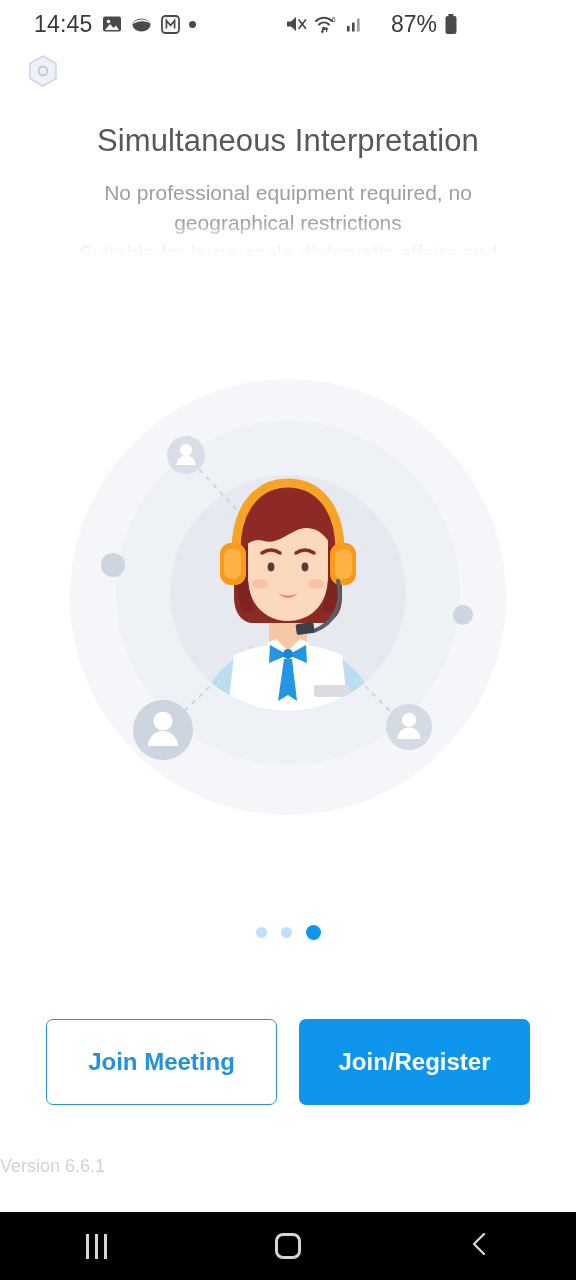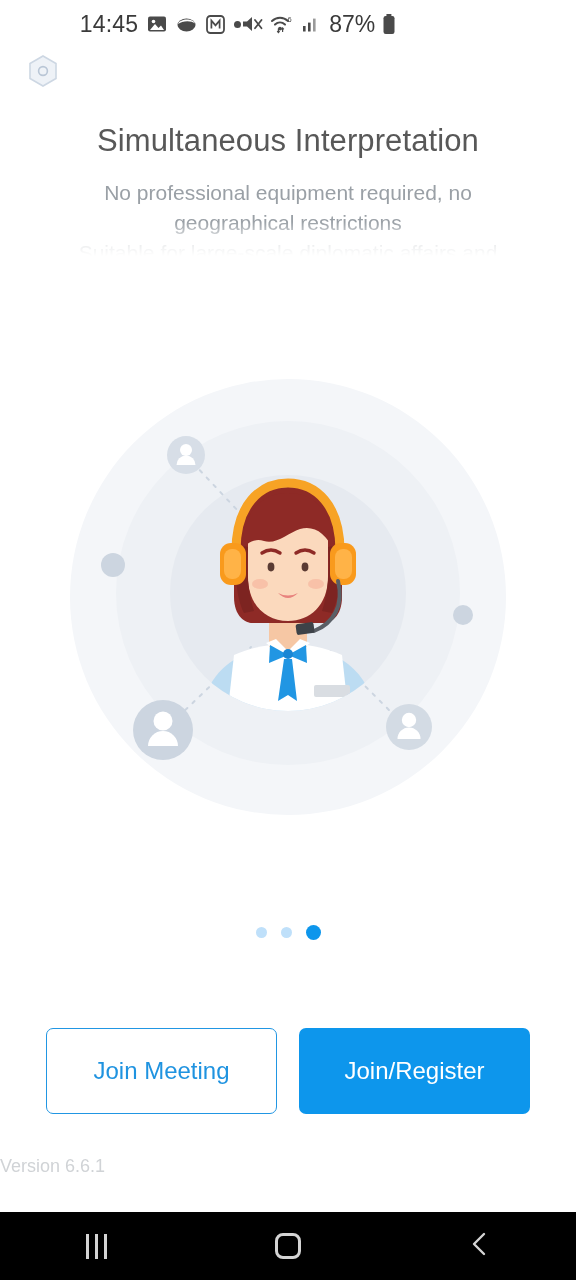--- a/index.html
+++ b/index.html
@@ -6,28 +6,28 @@
   html, body {
     width: 576px; height: 1280px;
     background: #ffffff;
     font-family: "Liberation Sans", sans-serif;
     overflow: hidden;
   }
   #app { position: relative; width: 576px; height: 1280px; background:#ffffff; }
 
   
   .statusbar {
-    position: absolute; top: 0; left: 4px; width: 464px; height: 48px;
-    display: flex; align-items: center; justify-content: center;
+    position: absolute; top: 0; left: 12px; width: 464px; height: 48px;
+    display: flex; align-items: center; justify-content: space-between;
     padding: 0 18px 0 22px;
   }
   .sb-left { display: flex; align-items: center; gap: 9px; }
   .sb-time { font-size: 23px; color: #3a3a3a; letter-spacing: .2px; }
   .sb-right { display: flex; align-items: center; gap: 7px; }
-  .sb-pct { font-size: 23px; color: #3a3a3a; margin-left: 2px; }
+  .sb-pct { font-size: 23px; color: #3a3a3a; margin-left: 20px; }
   .ic { display:inline-flex; align-items:center; justify-content:center; }
   .dot-small { width: 7px; height: 7px; border-radius: 50%; background: #4a4a4a; display:inline-block; }
 
   
   .logo-hex { position: absolute; left: 26px; top: 54px; width: 34px; height: 34px; }
 
   
   .head-wrap {
     position: absolute; left: 0; top: 120px; width: 576px;
     text-align: center; padding: 0 12px;
@@ -60,21 +60,21 @@
     display: flex; align-items: center; justify-content: center; gap: 14px; height: 28px;
   }
   .pdot { width: 11px; height: 11px; border-radius: 50%; background: #bfe0fa; }
   .pdot.active { width: 15px; height: 15px; background: #0d96ec; }
 
   
   .btn-row { position: absolute; left: 46px; top: 1019px; width: 484px; height: 86px; display: flex; justify-content: space-between; }
   .btn {
     width: 231px; height: 86px; border-radius: 7px;
     display: flex; align-items: center; justify-content: center;
-    font-size: 24px; font-weight: normal; cursor: pointer; margin-top: 9px;
+    font-size: 24px; font-weight: bold; cursor: pointer;
   }
   .btn-outline { border: 1.6px solid #2196e3; color: #1f93e0; background: #ffffff; }
   .btn-filled { background: #0d96ec; color: #ffffff; border: none; }
 
   
   .version {
     position: absolute; left: 0; top: 1156px; width: 576px; text-align: left;
     font-size: 18px; color: #d0d3d6;
   }
 

